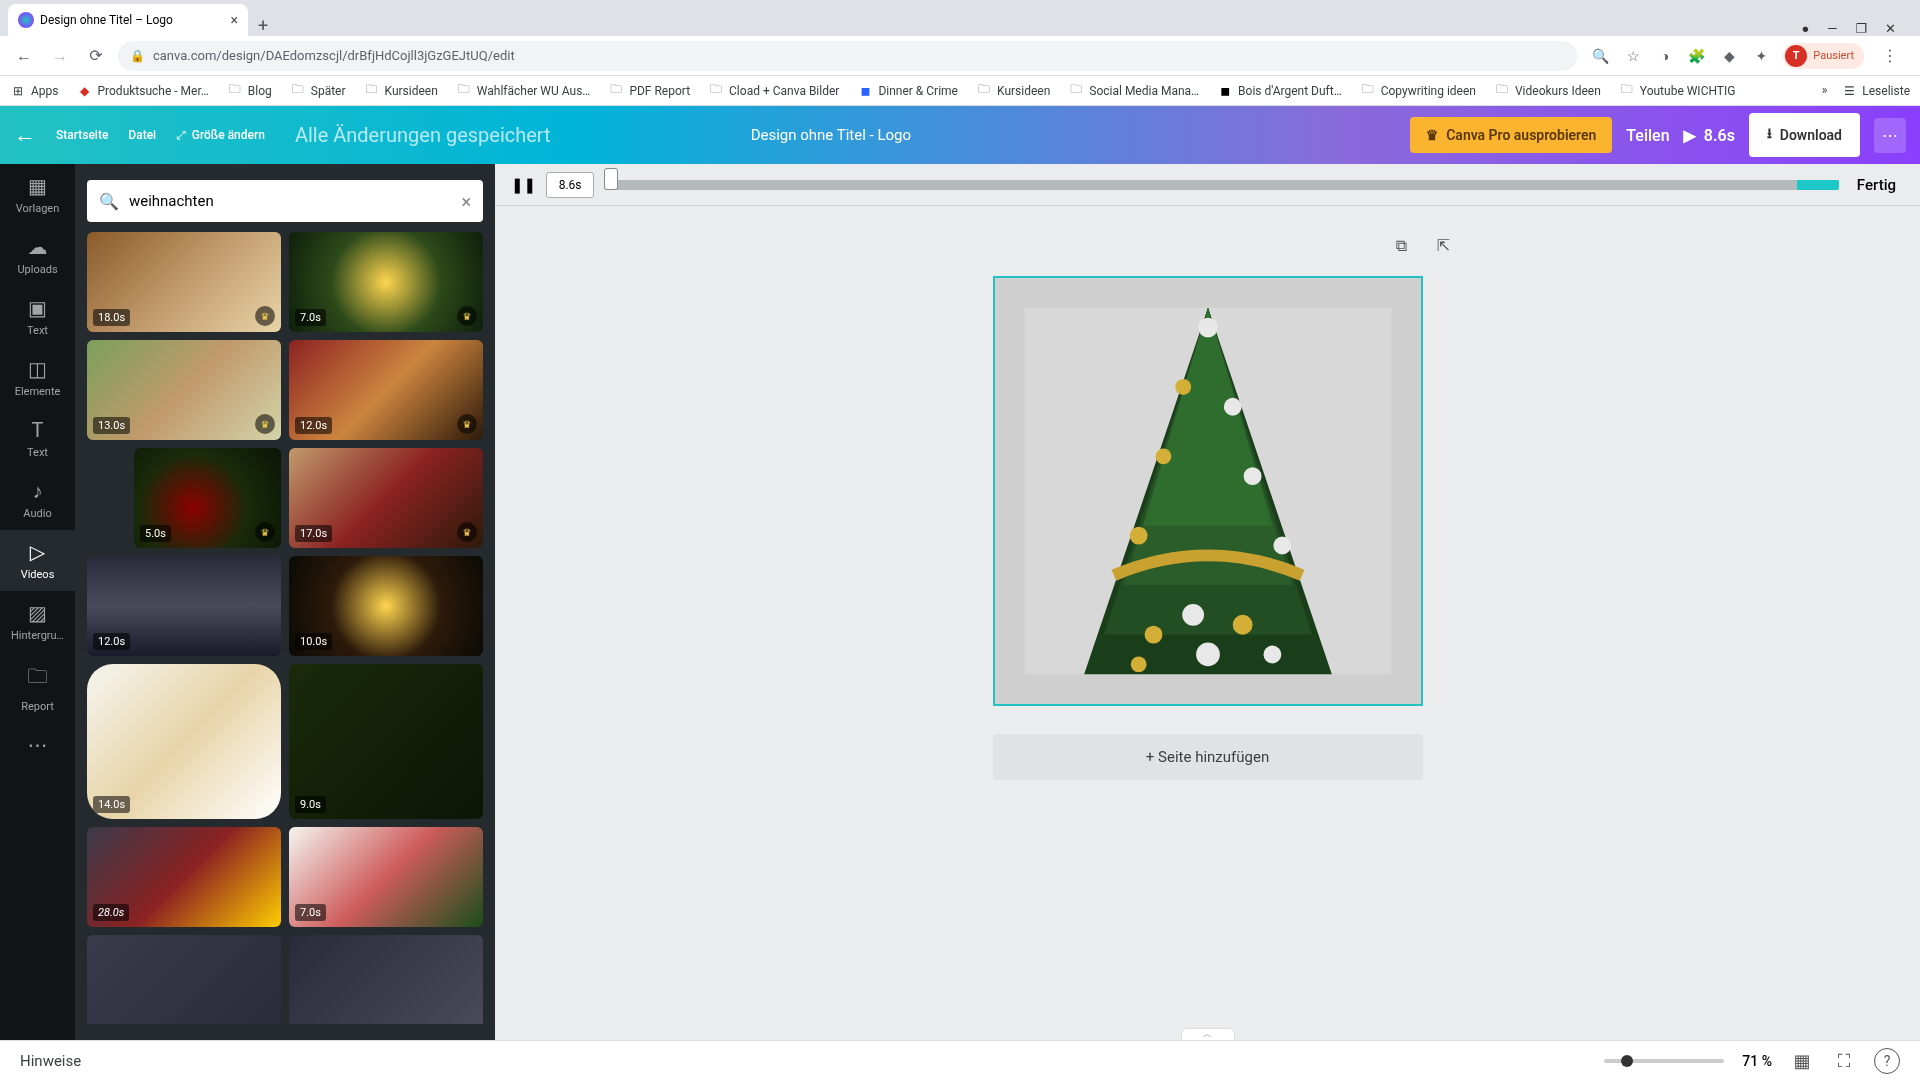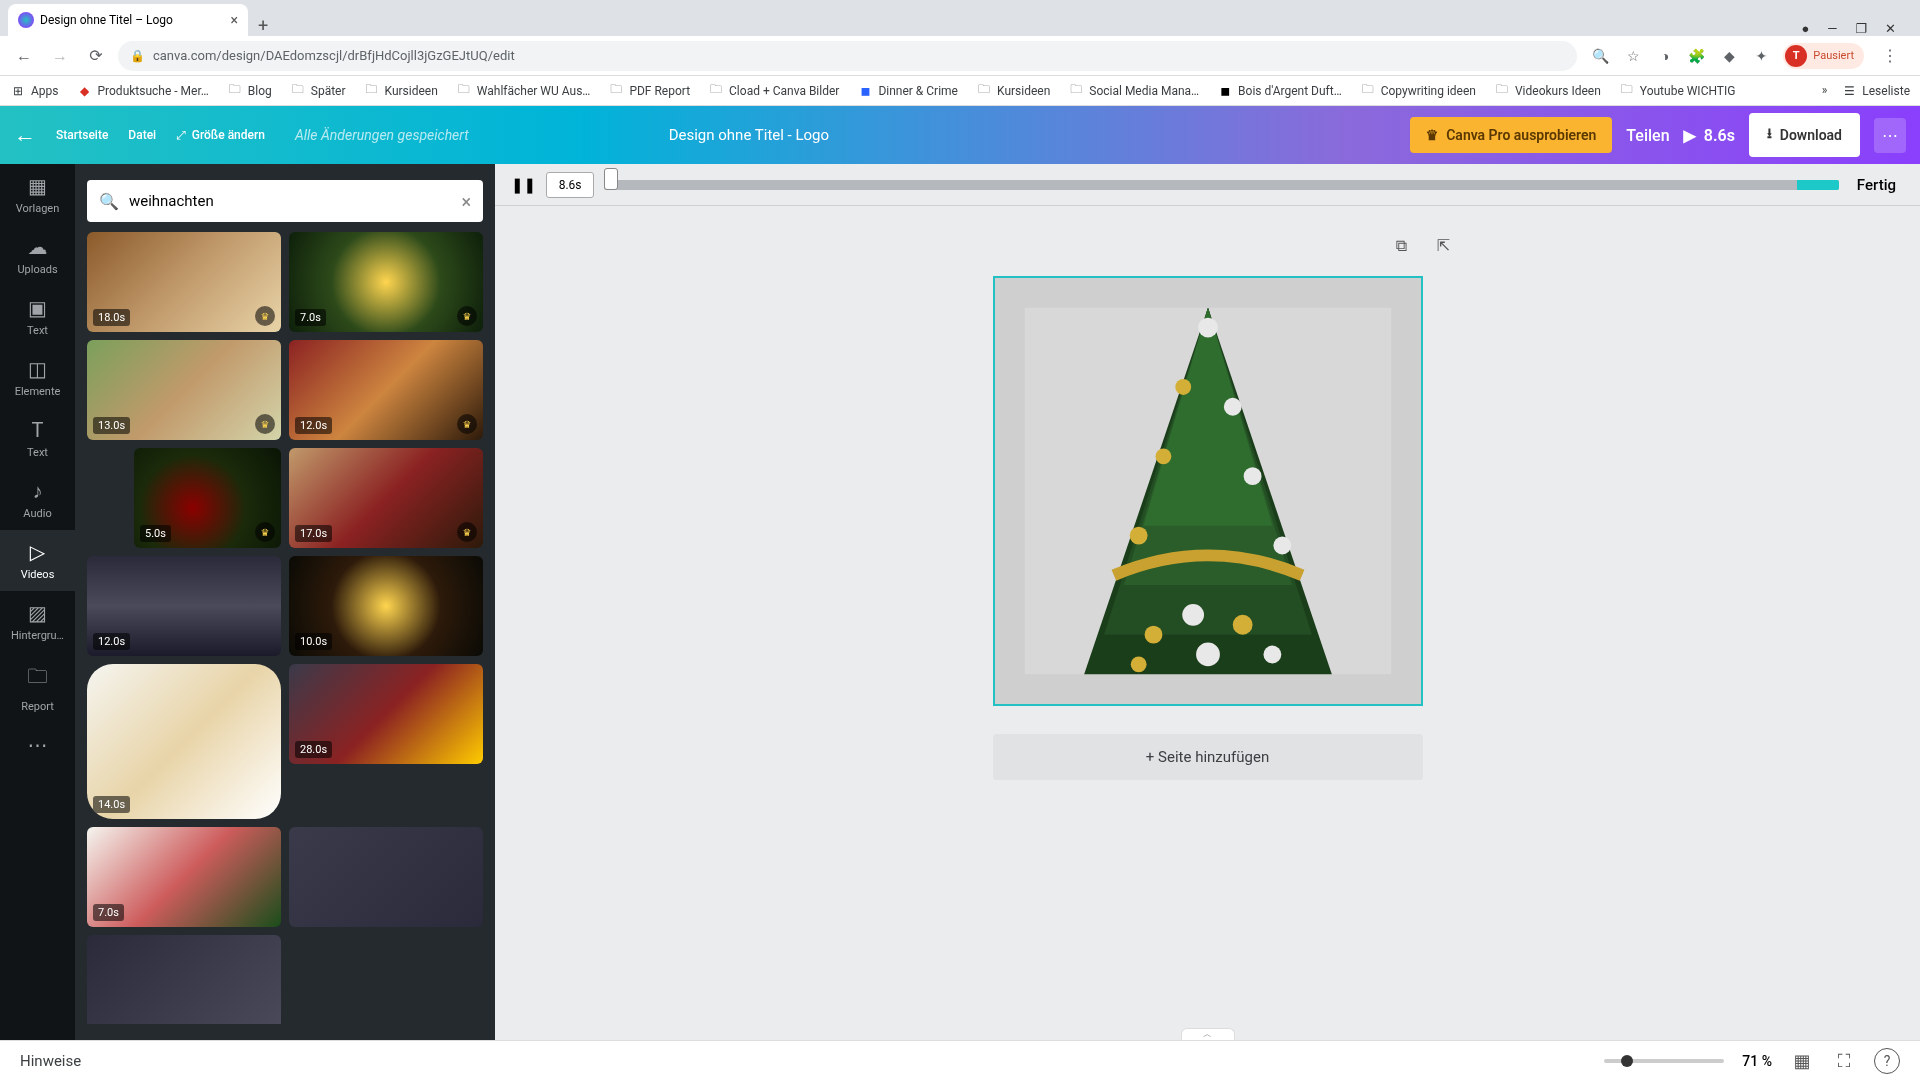--- a/index.html
+++ b/index.html
@@ -31,21 +31,21 @@
 .bm-item { display: flex; align-items: center; gap: 5px; cursor: pointer; white-space: nowrap;}
 .bm-item .bm-icon { width: 16px; height: 16px; display:flex;align-items:center;justify-content:center;font-size:12px;}
 .bm-folder { color: #5f6368; }
 .bm-right { margin-left:auto; display:flex; gap:14px;}
 
 
 .app-header { height: 58px; background: linear-gradient(90deg, #23c1c3 0%, #00b4d8 30%, #8a6adb 70%, #8a3ffc 100%); display: flex; align-items: center; padding: 0 14px; gap: 20px; color: #fff; }
 .app-header .back-arrow { font-size: 22px; cursor: pointer; }
 .app-header .hlink { font-size: 12px; font-weight: 500; cursor: pointer; }
 .app-header .resize { display: flex; align-items: center; gap: 6px; }
-.app-header .saved-text { font-style: italic; opacity: 0.7; font-size: 14px; margin-left: 10px; }
+.app-header .saved-text { opacity: 0.7; font-size: 20px; margin-left: 10px; }
 .app-header .center-title { margin-left: 180px; font-size: 15px; }
 .app-header .right-cluster { margin-left: auto; display: flex; align-items: center; gap: 14px; }
 .pro-btn { background: #fab430; color: #5a3800; padding: 10px 16px; border-radius: 4px; display: flex; align-items: center; gap: 8px; font-weight:600; font-size:14px; cursor:pointer;}
 .share-txt { font-size: 16px; font-weight: 500; cursor: pointer; }
 .play-duration { display:flex; align-items:center; gap:8px; font-size:16px; font-weight:600; cursor:pointer;}
 .download-btn { background: #fff; color: #333; padding: 10px 18px; border-radius: 4px; display: flex; align-items: center; gap: 8px; font-weight:600; font-size:14px; cursor:pointer;}
 .more-btn { background: rgba(255,255,255,0.2); padding: 8px; border-radius:4px; cursor:pointer; font-size:16px;}
 
 
 .main-area { display: flex; height: calc(1080px - 36px - 40px - 30px - 58px - 40px); }
@@ -66,21 +66,21 @@
 .vt1{background:linear-gradient(135deg,#8b5a2b,#c19a6b,#e8d4a8);}
 .vt2{background:radial-gradient(circle,#ffd54f,#2d4a1a,#0d1f0a);}
 .vt3{background:linear-gradient(135deg,#7ba05b,#c19a6b,#d4d4aa);filter:blur(0px);padding-left:48px;}
 .vt4{background:linear-gradient(135deg,#8b2222,#cd853f,#2d1a0a);}
 .vt5{background:radial-gradient(circle at 40% 60%,#8b0000,#1a2a0a,#0a1505);margin-left:47px;}
 .vt6{background:linear-gradient(135deg,#c19a6b,#8b2222,#2d1a0a);}
 .vt7{background:linear-gradient(180deg,#2a2a3a,#4a4a5a,#1a1a2a);}
 .vt8{background:radial-gradient(circle,#ffd54f,#2d1a0a,#0a0a05);}
 .vt9{grid-column:1;background:linear-gradient(135deg,#f5f5f0,#e8d4a8,#fff);height:155px;border-radius:26px;}
 .vt10{grid-column:2;background:linear-gradient(135deg,#1a2a0a,#0d1505);height:155px;}
-.vt11{background:linear-gradient(135deg,#3a3a4a,#8b2222,#ffcc00);}
+.vt11{background:linear-gradient(135deg,#3a3a4a,#8b2222,#ffcc00);font-style:italic;}
 .vt12{background:linear-gradient(135deg,#f5f5f0,#cd5c5c,#1a4d1a);}
 .vt13{background:linear-gradient(135deg,#3a3a4a,#2a2a3a);}
 .vt14{background:linear-gradient(135deg,#2a2a3a,#4a4a5a);}
 .collapse-handle{position:absolute;right:-12px;top:50%;width:12px;height:60px;background:#252a2e;border-radius:0 6px 6px 0;display:flex;align-items:center;justify-content:center;color:#fff;font-size:8px;cursor:pointer;}
 
 .canvas-area { flex: 1; background: #ebecee; display: flex; flex-direction: column; position:relative;}
 .timeline-bar { height: 42px; background:#ebecee; border-bottom:1px solid #d0d0d0; display:flex;align-items:center;padding:0 16px;gap:10px;}
 .timeline-bar .pause-icon{font-size:15px;cursor:pointer;}
 .time-input{width:48px;height:26px;border:1px solid #aaa;border-radius:3px;text-align:center;font-size:12px;}
 .scrub-wrap{flex:1;position:relative;height:22px;display:flex;align-items:center;}
@@ -323,20 +323,23 @@
           <span class="crown">♛</span>
         </div>
       <div class="video-thumb vt7">
           <span class="dur">12.0s</span>
         </div>
       <div class="video-thumb vt8">
           <span class="dur">10.0s</span>
         </div>
       <div class="video-thumb vt9">
           <span class="dur">14.0s</span>
+        </div>
+      <div class="video-thumb vt10">
+          <span class="dur">9.0s</span>
         </div>
       <div class="video-thumb vt11">
           <span class="dur">28.0s</span>
         </div>
       <div class="video-thumb vt12">
           <span class="dur">7.0s</span>
         </div>
       <div class="video-thumb vt13"></div>
       <div class="video-thumb vt14"></div>
     </div>

